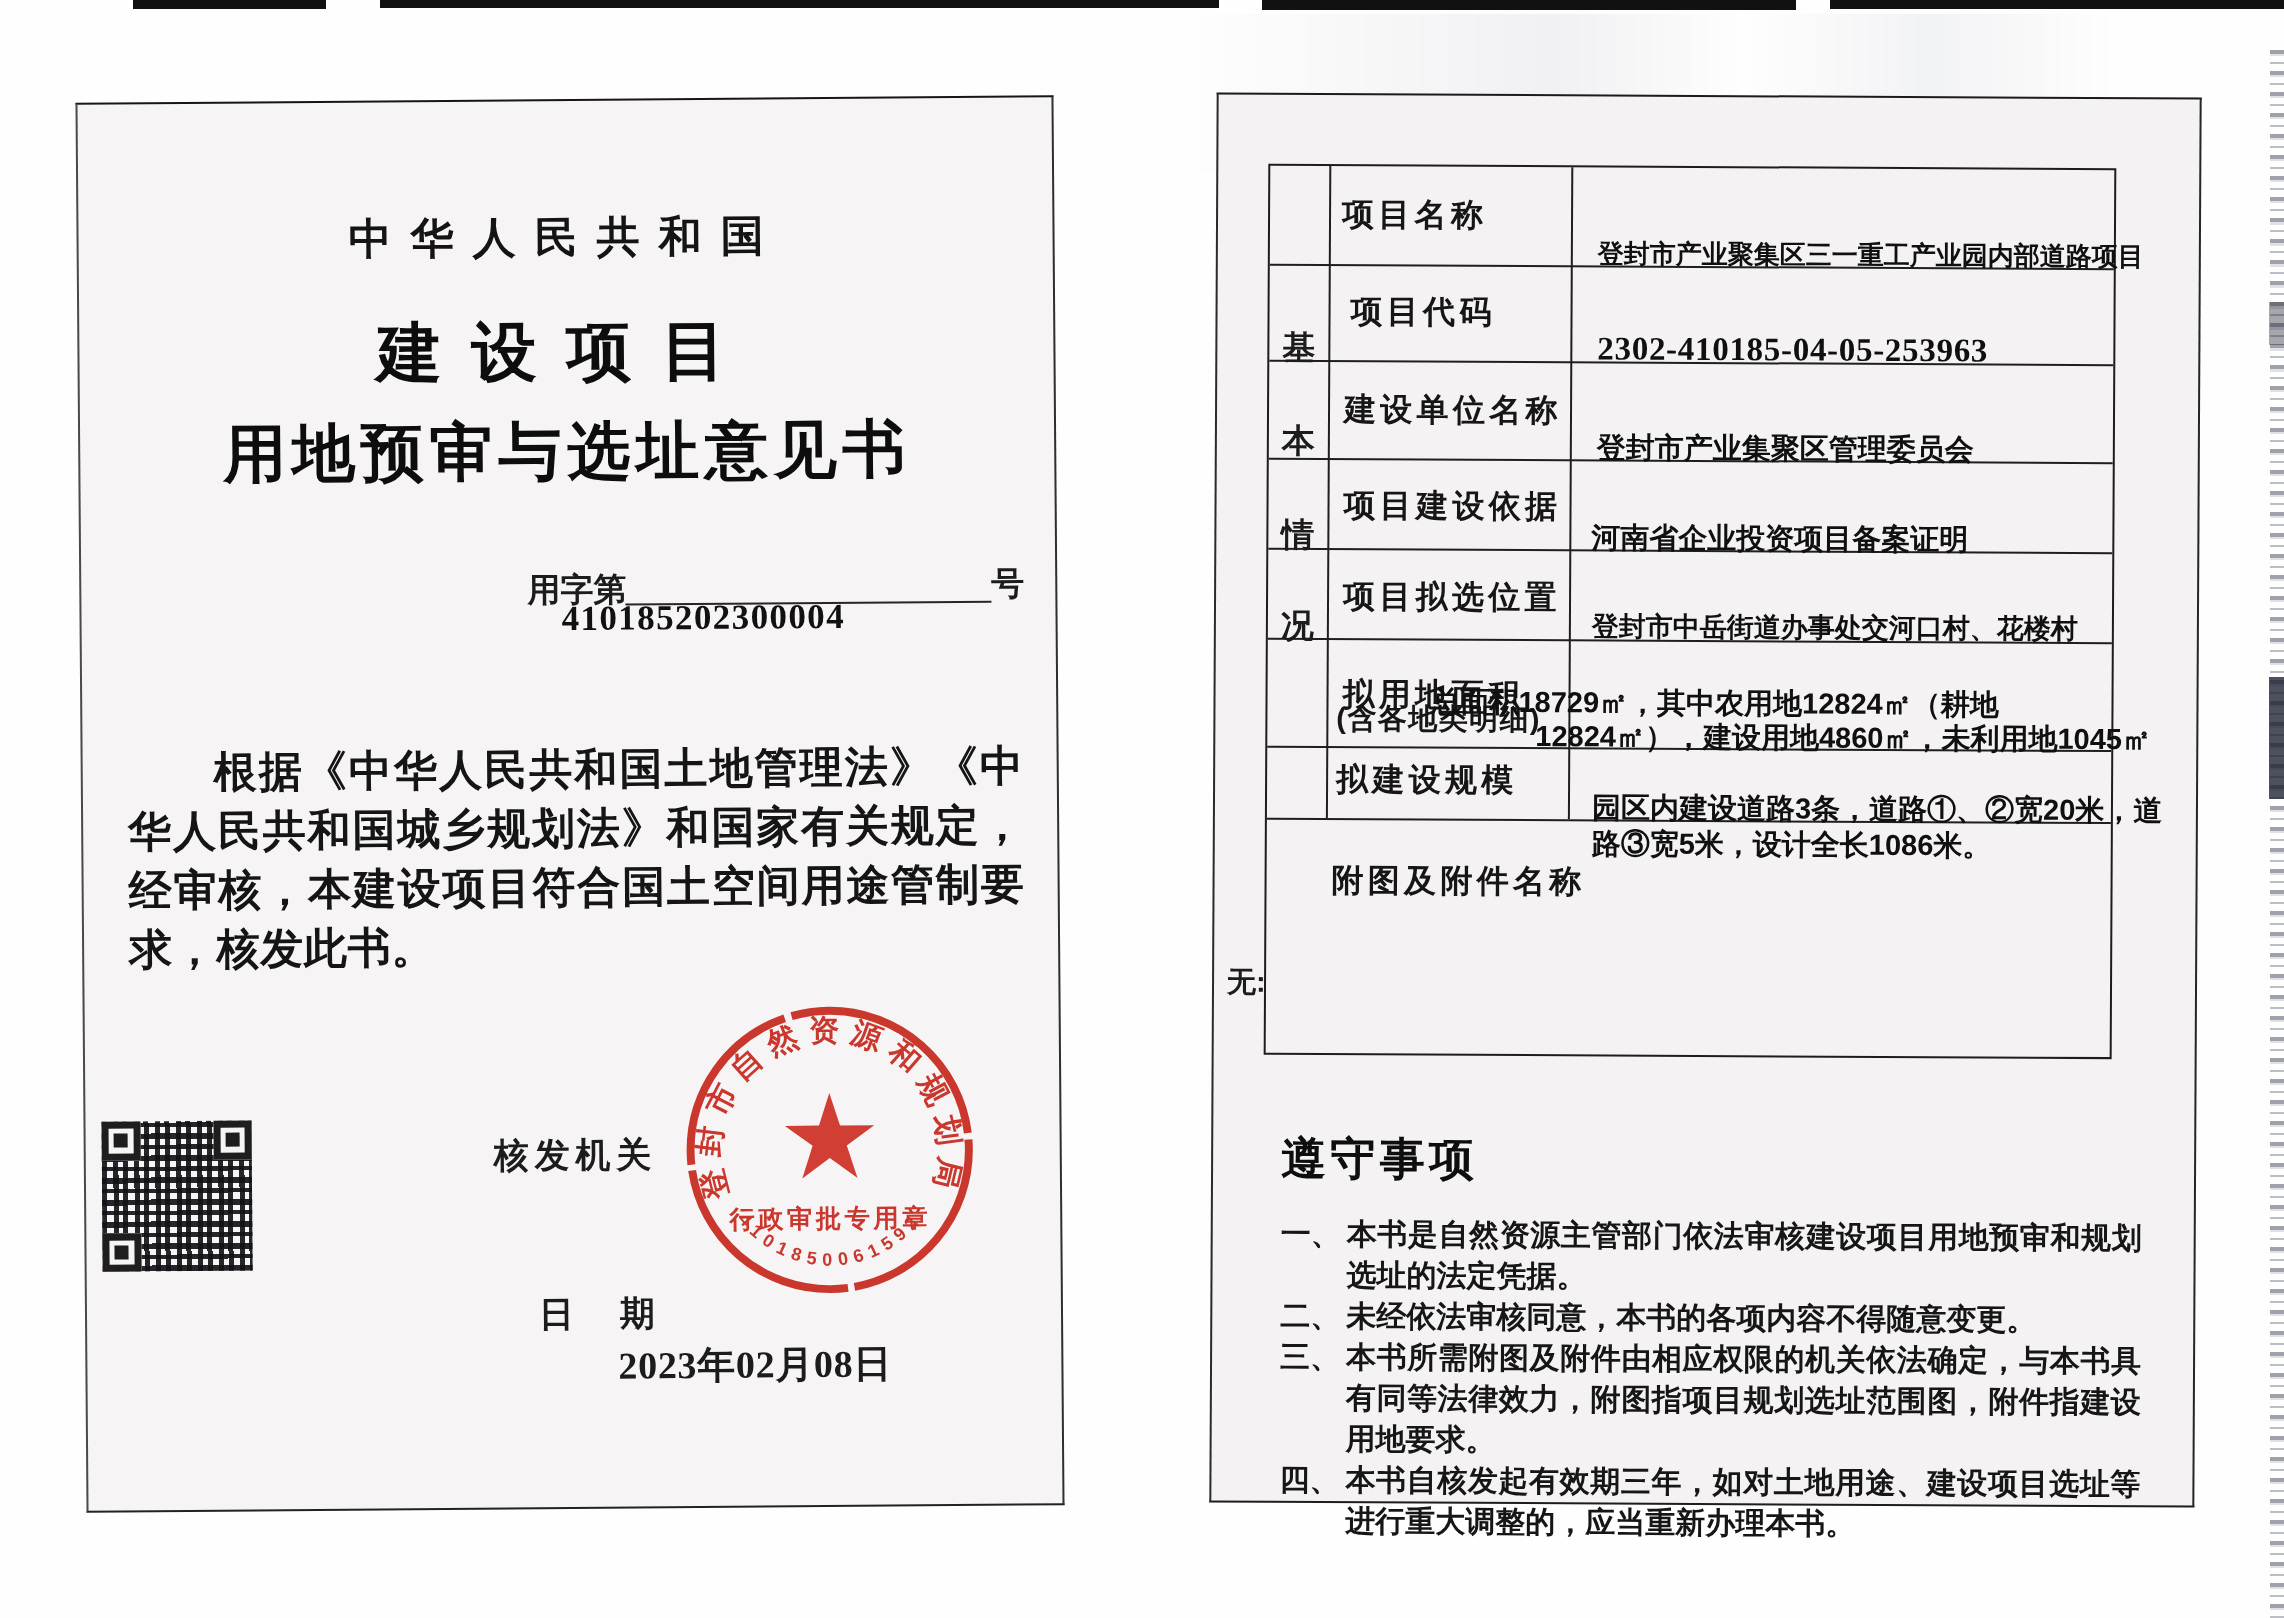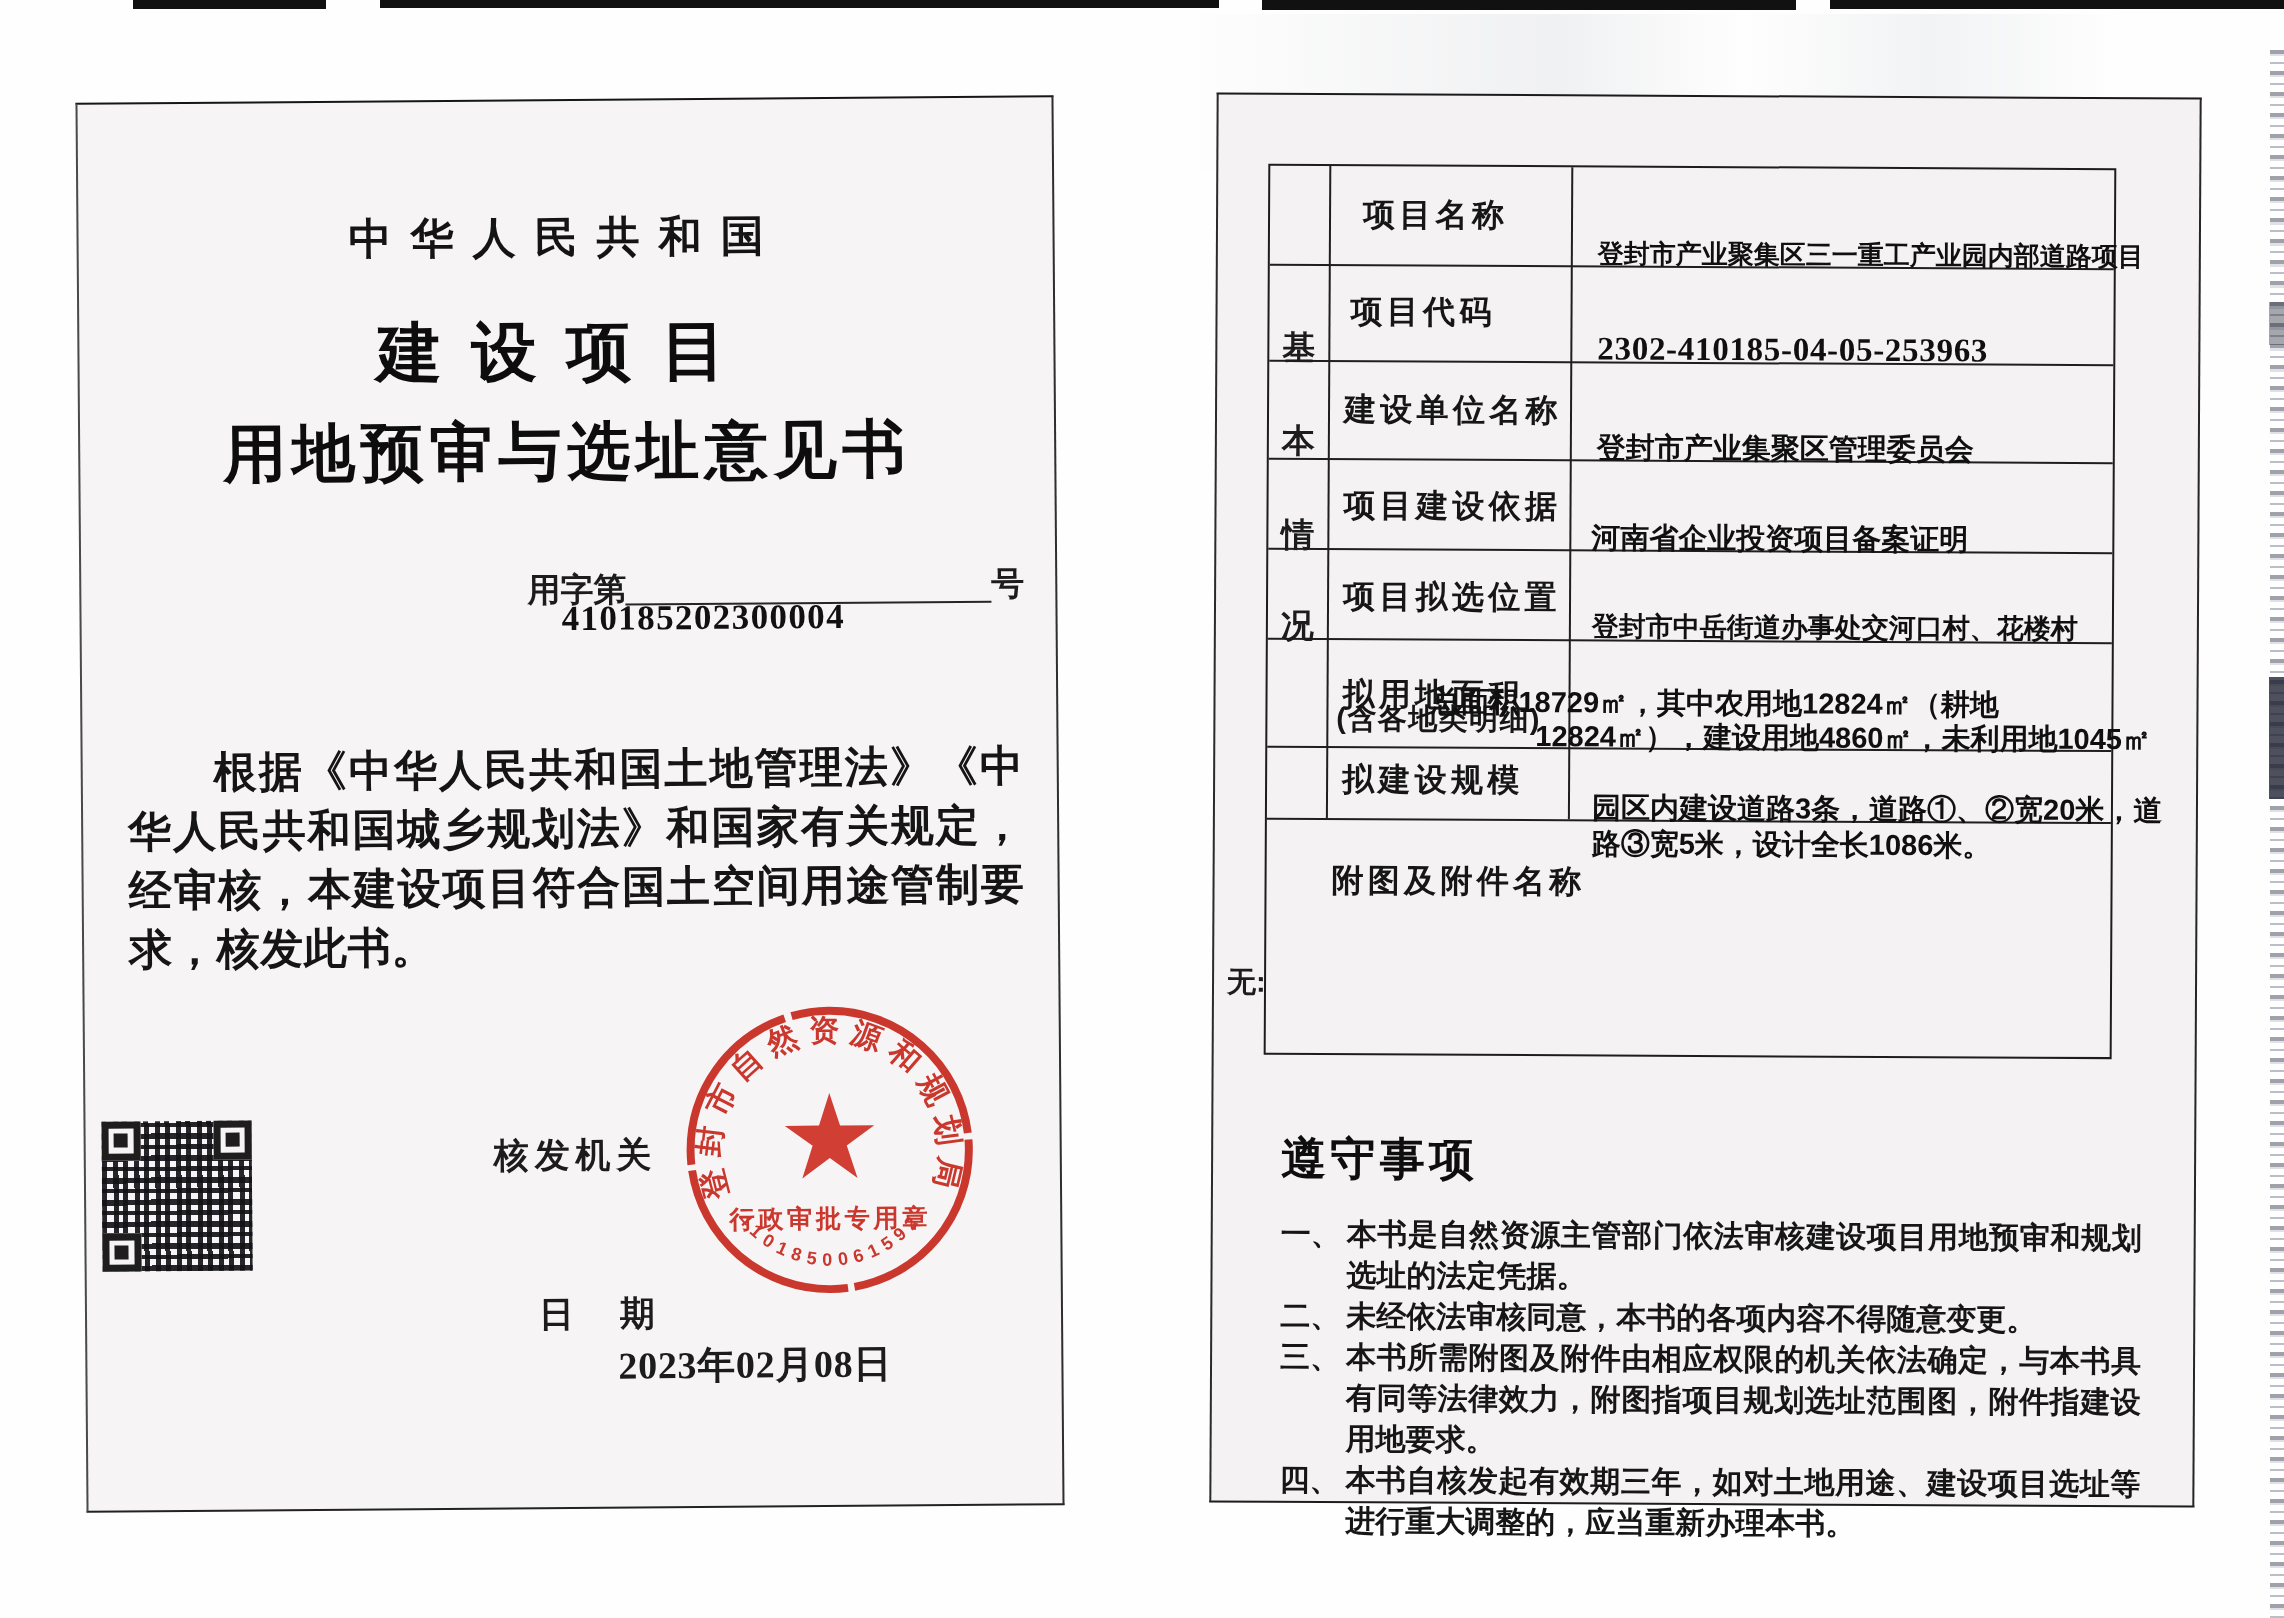--- a/index.html
+++ b/index.html
@@ -125,28 +125,28 @@
       <div class="hline" style="top:652px;"></div>
 
       <div class="vline" style="left:59px;height:652px;"></div>
       <div class="vline" style="left:301px;height:652px;"></div>
 
       <div class="vcat" style="top:160px;">基</div>
       <div class="vcat" style="top:253px;">本</div>
       <div class="vcat" style="top:347px;">情</div>
       <div class="vcat" style="top:438px;">况</div>
 
-      <div class="rlabel" style="left:93px;top:27px;">项目名称</div>
+      <div class="rlabel" style="left:72px;top:27px;">项目名称</div>
       <div class="rlabel" style="left:81px;top:124px;">项目代码</div>
       <div class="rlabel" style="left:75px;top:222px;">建设单位名称</div>
       <div class="rlabel" style="left:75px;top:318px;">项目建设依据</div>
       <div class="rlabel" style="left:75px;top:409px;">项目拟选位置</div>
       <div class="rlabel" style="left:75px;top:507px;">拟用地面积</div>
       <div class="rlabel" style="left:69px;top:533px;font-size:29px;letter-spacing:1.4px;">(含各地类明细)</div>
-      <div class="rlabel" style="left:75px;top:592px;">拟建设规模</div>
+      <div class="rlabel" style="left:69px;top:592px;">拟建设规模</div>
 
       <div class="rvalue" style="left:328px;top:69px;font-size:26px;">登封市产业聚集区三一重工产业园内部道路项目</div>
       <div class="rvalue code" style="left:328px;top:163px;">2302-410185-04-05-253963</div>
       <div class="rvalue" style="left:328px;top:261px;font-size:29px;">登封市产业集聚区管理委员会</div>
       <div class="rvalue" style="left:323px;top:351px;font-size:29px;">河南省企业投资项目备案证明</div>
       <div class="rvalue" style="left:324px;top:441px;font-size:27px;">登封市中岳街道办事处交河口村、花楼村</div>
       <div class="rvalue" style="left:164px;top:516px;font-size:29px;">总面积18729㎡，其中农用地12824㎡（耕地</div>
       <div class="rvalue" style="left:268px;top:550px;font-size:29px;">12824㎡），建设用地4860㎡，未利用地1045㎡</div>
       <div class="rvalue" style="left:325px;top:621px;font-size:29px;">园区内建设道路3条，道路①、②宽20米，道</div>
       <div class="rvalue" style="left:325px;top:657px;font-size:29px;">路③宽5米，设计全长1086米。</div>

